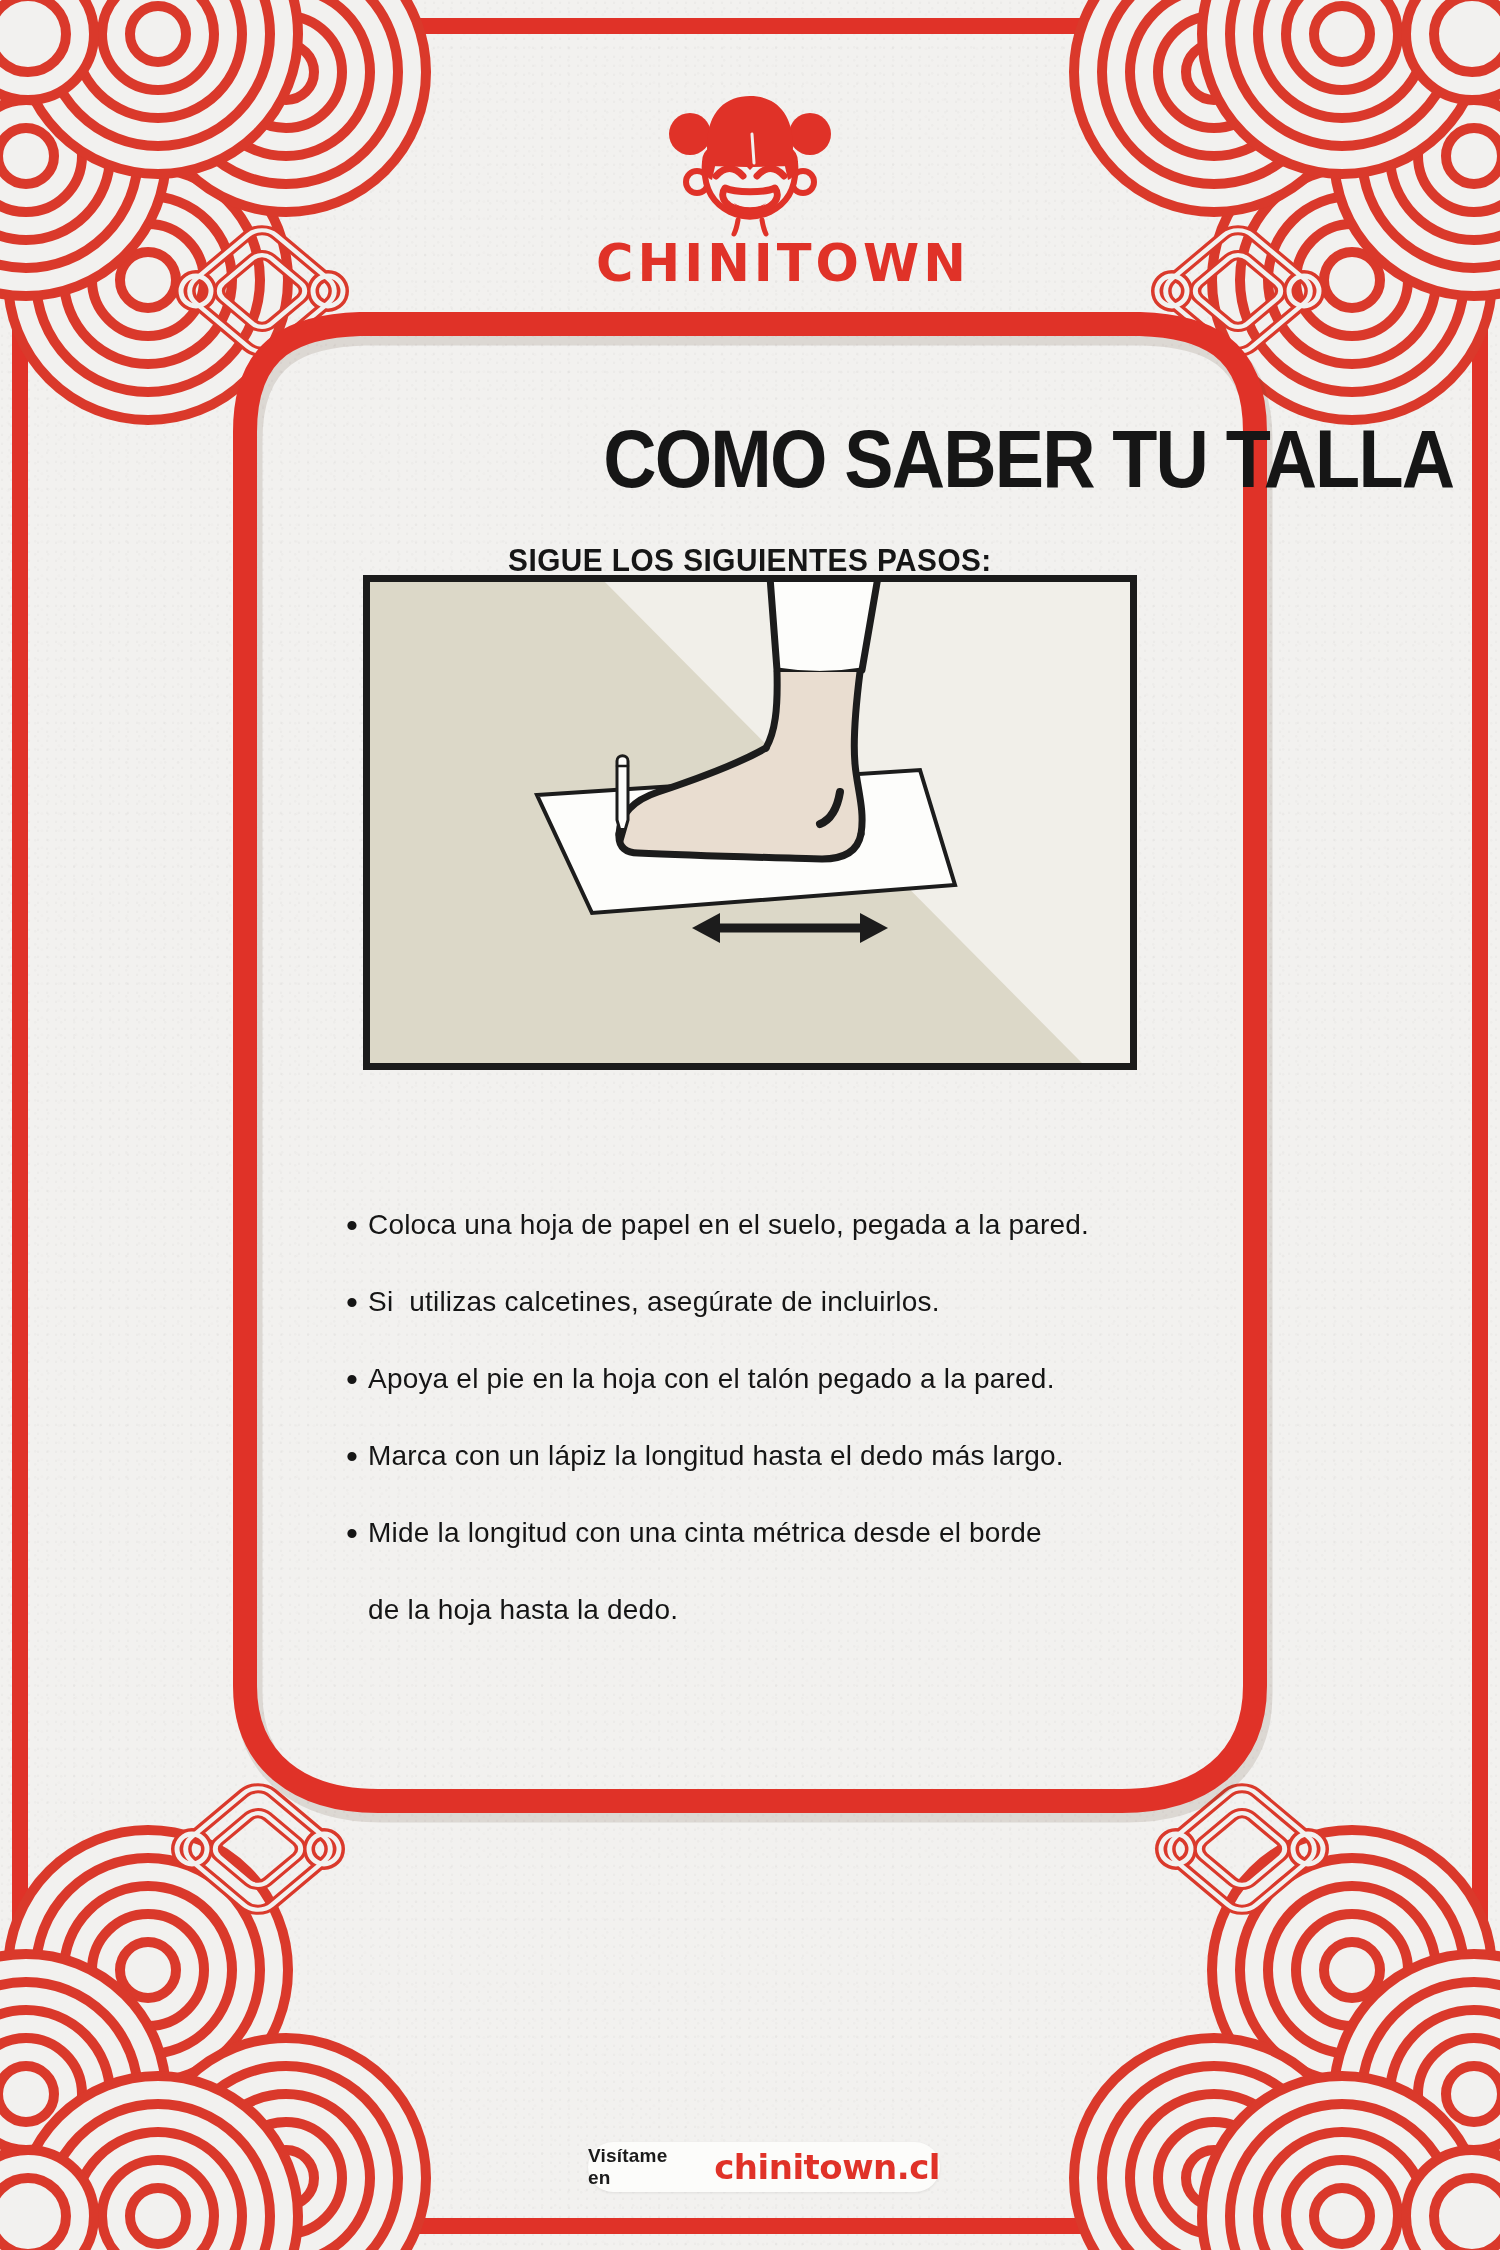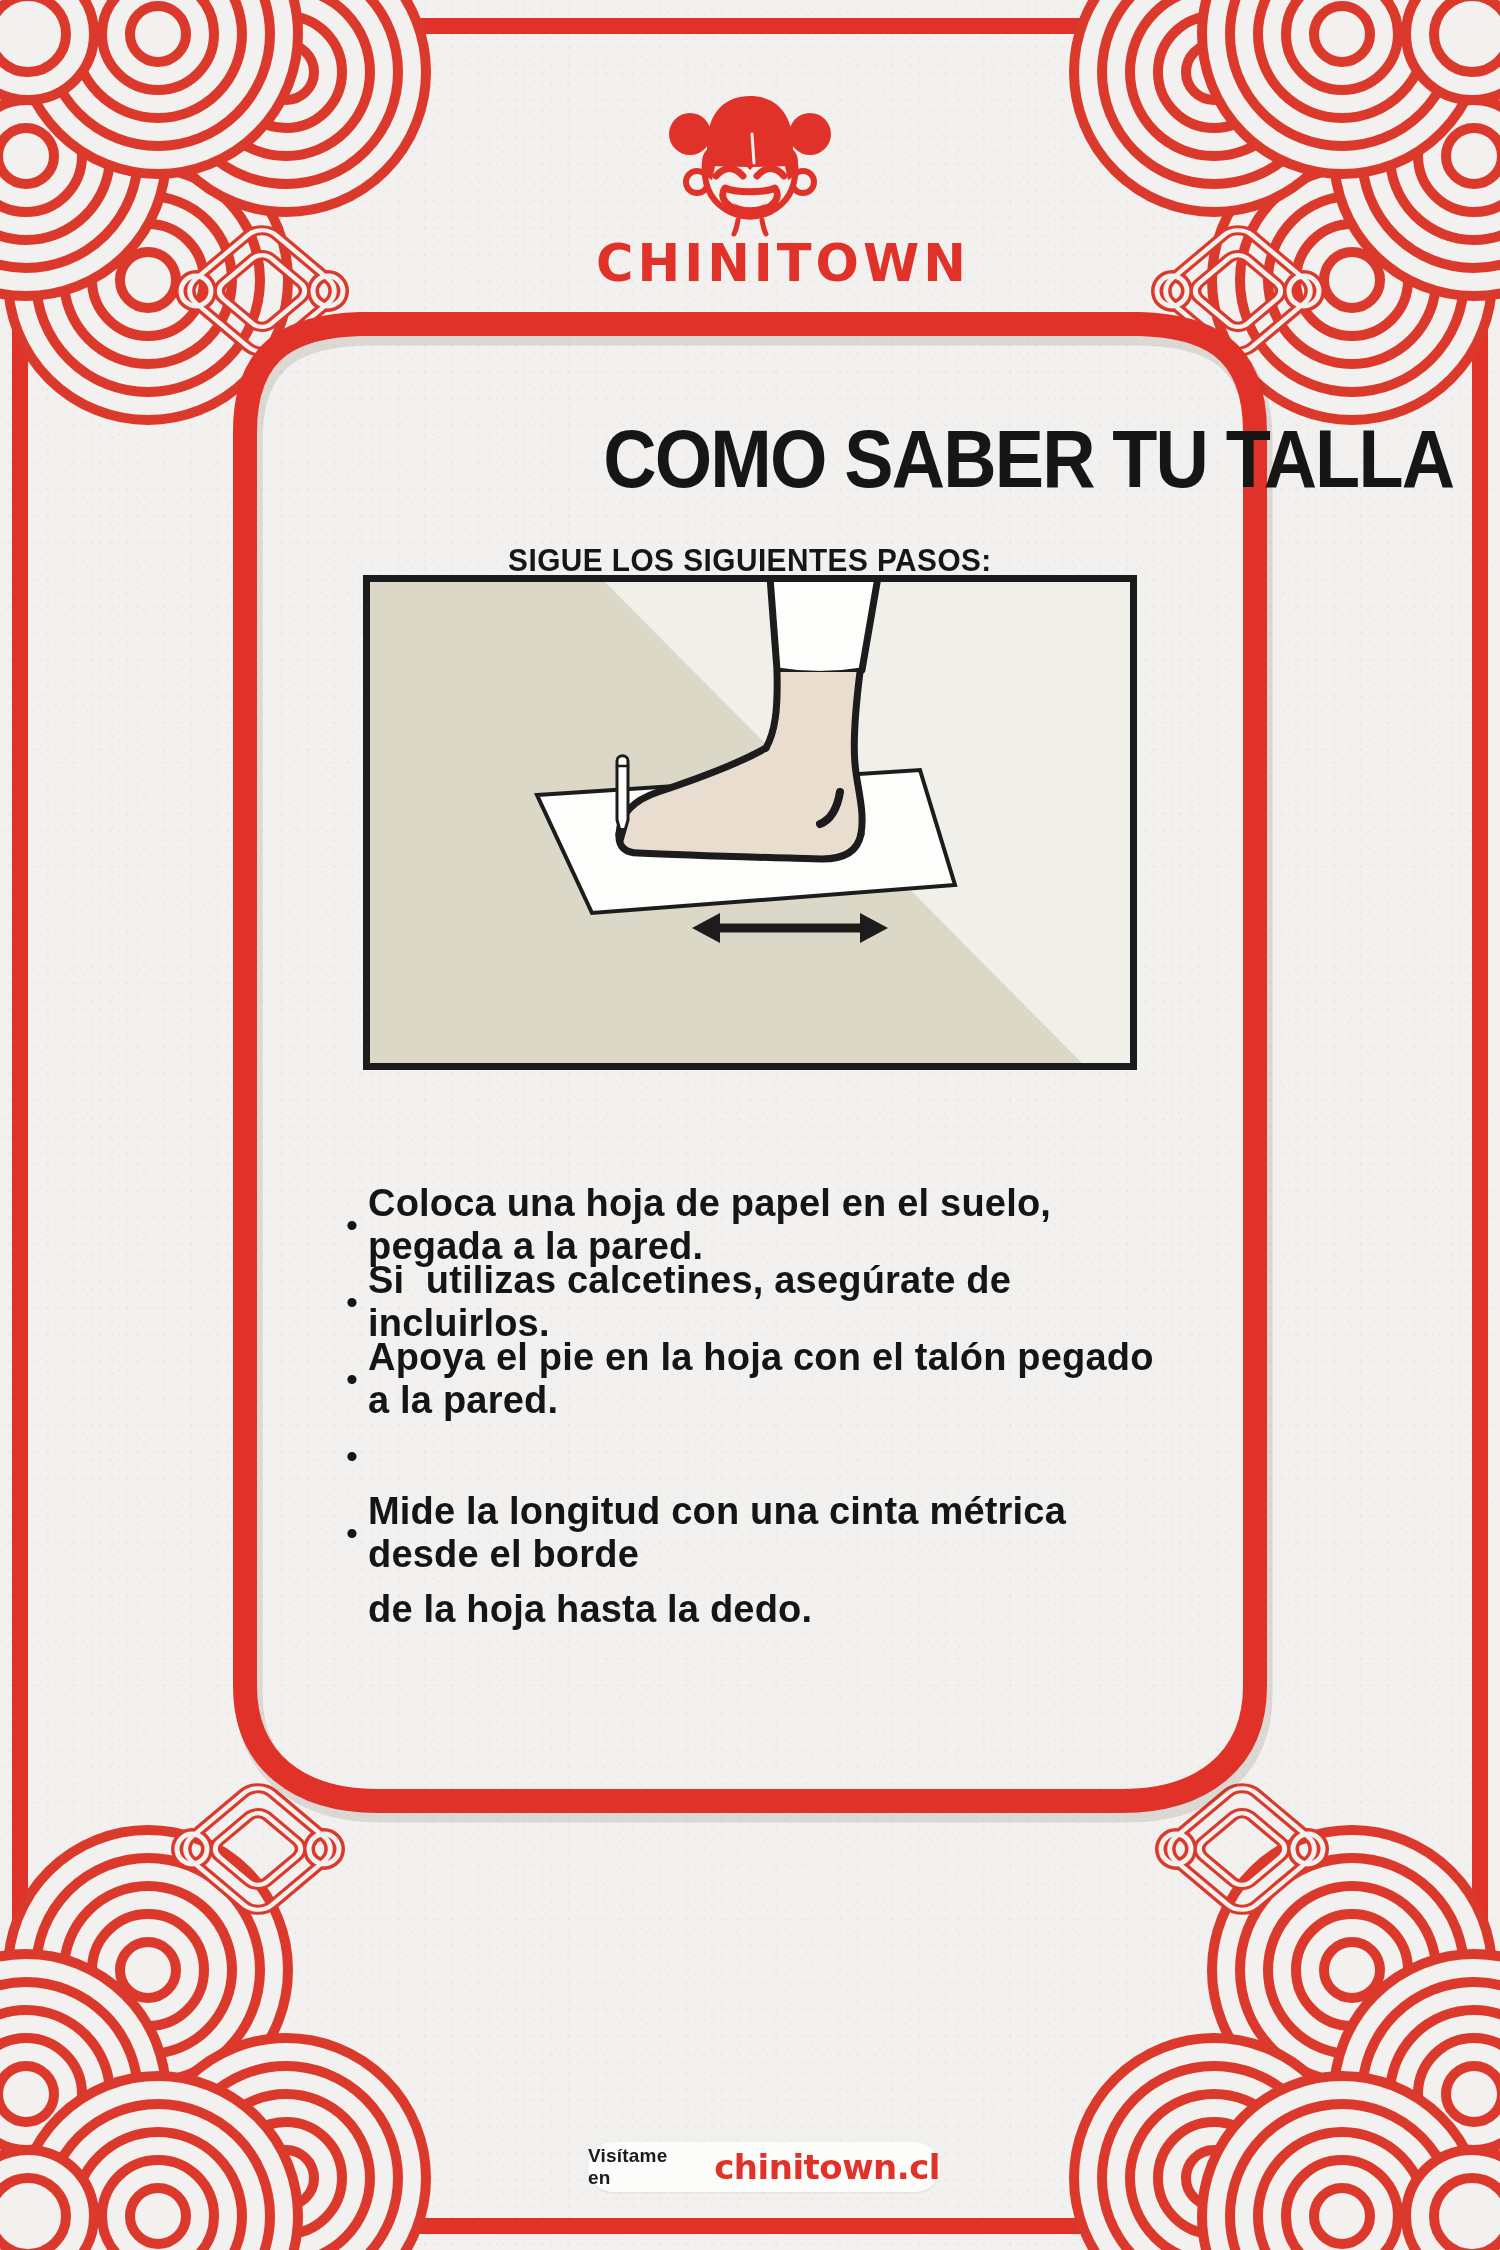--- a/index.html
+++ b/index.html
@@ -53,21 +53,21 @@
   .panel svg{display:block;width:760px;height:481px;}
   .ill-beige{fill:var(--panel-beige,#dcd8c8);}
   .ill-white{fill:#fdfdfb;}
   .ill-skin{fill:var(--skin,#e9ddd0);}
   .ink{fill:none;stroke:#1c1c1c;stroke-linecap:round;}
   .ink-fill{fill:#1c1c1c;}
   
   .steps{left:346px;top:1186px;width:830px;}
   .step{display:flex;align-items:center;height:77px;color:#151515;}
   .bullet{width:22px;font-size:34px;line-height:1;flex:0 0 22px;}
-  .step-text{font-size:38px;letter-spacing:.2px;white-space:pre-wrap;font-weight:bold;}
+  .step-text{font-size:28px;letter-spacing:.2px;white-space:pre-wrap;}
   
   .badge{
     left:588px;top:2142px;width:352px;height:50px;border-radius:27px;
     background:var(--badge-bg,#fcfcfa);box-shadow:0 1px 3px rgba(0,0,0,.08);
     display:flex;align-items:center;justify-content:center;gap:28px;
   }
   .badge-prefix{font-size:19px;font-weight:bold;color:#1b1b1b;letter-spacing:.2px;}
   .badge-site{
     font-size:34px;font-weight:bold;color:var(--red,#e03228);
     font-family:"DejaVu Sans", sans-serif;letter-spacing:-.5px;
@@ -214,20 +214,21 @@
       <span class="step-text">Si  utilizas calcetines, asegúrate de incluirlos.</span>
     </div>
 
     <div class="step">
       <span class="bullet">•</span>
       <span class="step-text">Apoya el pie en la hoja con el talón pegado a la pared.</span>
     </div>
 
     <div class="step">
       <span class="bullet">•</span>
+      <span class="step-text">Marca con un lápiz la longitud hasta el dedo más largo.</span>
     </div>
 
     <div class="step">
       <span class="bullet">•</span>
       <span class="step-text">Mide la longitud con una cinta métrica desde el borde</span>
     </div>
 
     <div class="step">
       <span class="bullet"></span>
       <span class="step-text">de la hoja hasta la dedo.</span>

